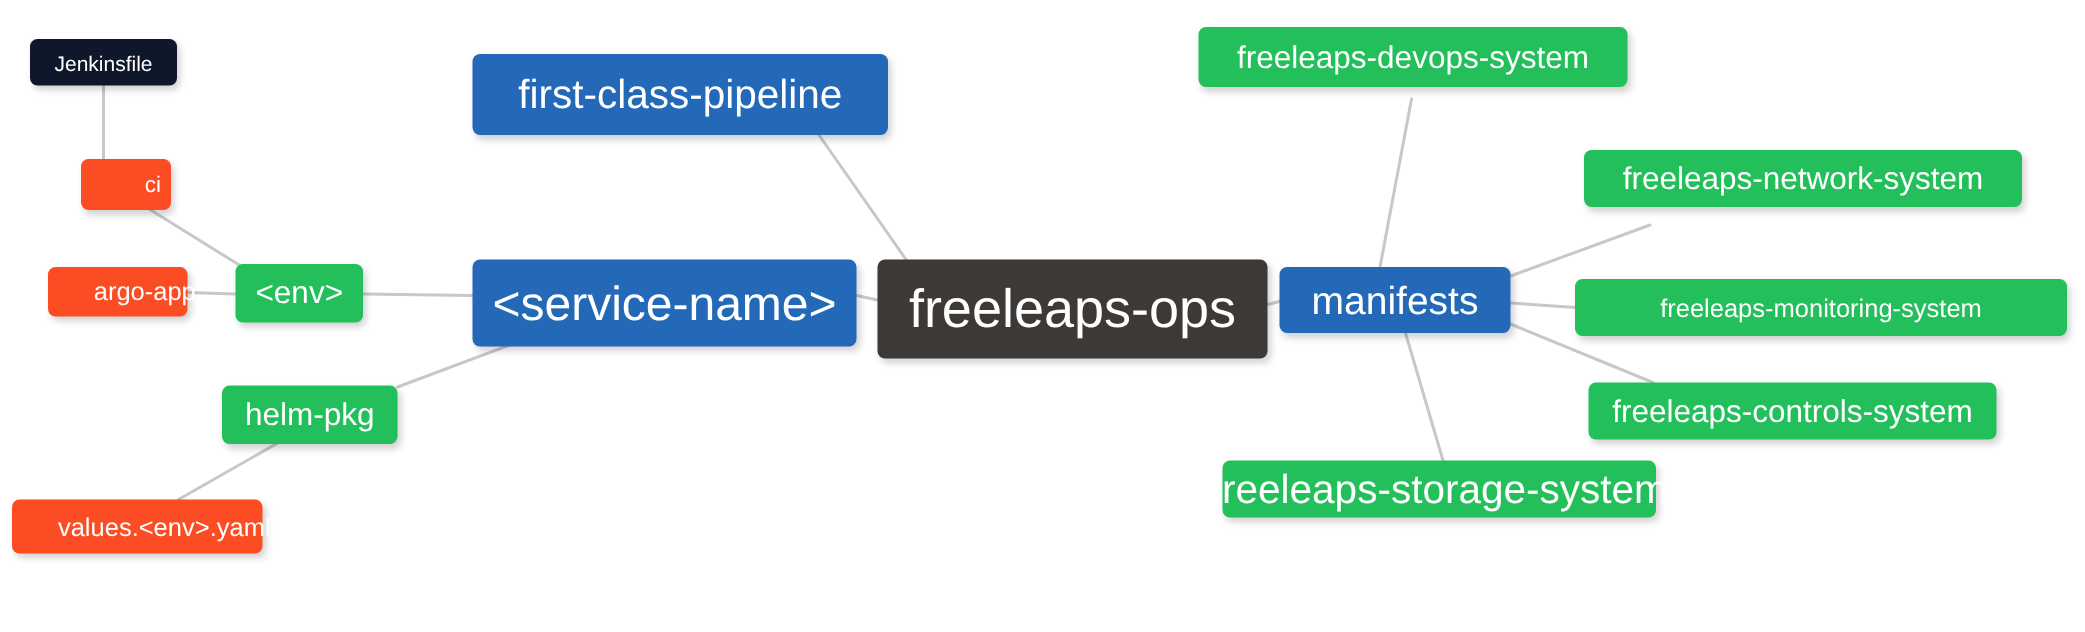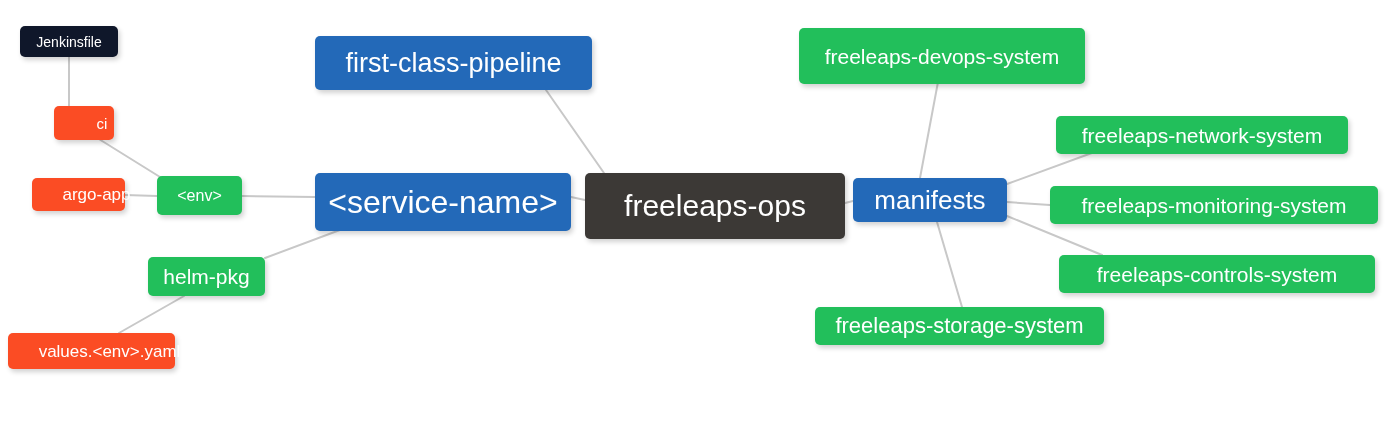--- a/index.html
+++ b/index.html
@@ -57,29 +57,29 @@
       <line x1="69" y1="57" x2="69" y2="106" stroke="#c8c8c8" stroke-width="2" stroke-linecap="round"></line>
       <line x1="265" y1="258" x2="364" y2="221" stroke="#c8c8c8" stroke-width="2" stroke-linecap="round"></line>
       <line x1="119" y1="333" x2="184" y2="296" stroke="#c8c8c8" stroke-width="2" stroke-linecap="round"></line>
       <line x1="920" y1="178" x2="941" y2="66" stroke="#c8c8c8" stroke-width="2" stroke-linecap="round"></line>
       <line x1="1007" y1="184" x2="1100" y2="150" stroke="#c8c8c8" stroke-width="2" stroke-linecap="round"></line>
       <line x1="1007" y1="202" x2="1050" y2="205" stroke="#c8c8c8" stroke-width="2" stroke-linecap="round"></line>
       <line x1="1007" y1="216" x2="1102" y2="255" stroke="#c8c8c8" stroke-width="2" stroke-linecap="round"></line>
       <line x1="937" y1="222" x2="962" y2="307" stroke="#c8c8c8" stroke-width="2" stroke-linecap="round"></line>
     </svg>
   <div id="node-layer">
-      <div class="node n-root" style="left: 585px; top: 173px; width: 260px; height: 66px; font-size: 30px;">freeleaps-ops</div>
+      <div class="node n-root" style="left: 585px; top: 173px; width: 260px; height: 66px; font-size: 36px;">freeleaps-ops</div>
       <div class="node n-blue" style="left: 315px; top: 36px; width: 277px; height: 54px; font-size: 27px;">first-class-pipeline</div>
       <div class="node n-blue" style="left: 315px; top: 173px; width: 256px; height: 58px; font-size: 32px;">&lt;service-name&gt;</div>
       <div class="node n-blue" style="left: 853px; top: 178px; width: 154px; height: 44px; font-size: 26px;">manifests</div>
-      <div class="node n-green" style="left: 157px; top: 176px; width: 85px; height: 39px; font-size: 16px;">&lt;env&gt;</div>
+      <div class="node n-green" style="left: 157px; top: 176px; width: 85px; height: 39px; font-size: 21px;">&lt;env&gt;</div>
       <div class="node n-green" style="left: 148px; top: 257px; width: 117px; height: 39px; font-size: 21px;">helm-pkg</div>
       <div class="node n-orange" style="left: 20px; top: 26px; width: 98px; height: 31px; font-size: 14px;">Jenkinsfile</div>
       <div class="node n-red" style="left: 54px; top: 106px; width: 32px; height: 34px; font-size: 15px;">ci</div>
       <div class="node n-red" style="left: 32px; top: 178px; width: 93px; height: 33px; font-size: 17px;">argo-app</div>
       <div class="node n-red" style="left: 8px; top: 333px; width: 167px; height: 36px; font-size: 17px;">values.&lt;env&gt;.yaml</div>
-      <div class="node n-green" style="left: 799px; top: 28px; width: 286px; height: 56px; font-size: 21px;">freeleaps-devops-system</div>
-      <div class="node n-green" style="left: 1056px; top: 116px; width: 292px; height: 38px; font-size: 21px;">freeleaps-network-system</div>
-      <div class="node n-green" style="left: 1050px; top: 186px; width: 328px; height: 38px; font-size: 21px;">freeleaps-monitoring-system</div>
-      <div class="node n-green" style="left: 1059px; top: 255px; width: 316px; height: 38px; font-size: 21px;">freeleaps-controls-system</div>
-      <div class="node n-green" style="left: 815px; top: 307px; width: 289px; height: 38px; font-size: 22px;">freeleaps-storage-system</div>
+      <div class="node n-green" style="left: 799px; top: 18px; width: 286px; height: 40px; font-size: 21px;">freeleaps-devops-system</div>
+      <div class="node n-green" style="left: 1056px; top: 100px; width: 292px; height: 38px; font-size: 21px;">freeleaps-network-system</div>
+      <div class="node n-green" style="left: 1050px; top: 186px; width: 328px; height: 38px; font-size: 17px;">freeleaps-monitoring-system</div>
+      <div class="node n-green" style="left: 1059px; top: 255px; width: 272px; height: 38px; font-size: 21px;">freeleaps-controls-system</div>
+      <div class="node n-green" style="left: 815px; top: 307px; width: 289px; height: 38px; font-size: 27px;">freeleaps-storage-system</div>
     </div>
 </div>
 
 </body></html>

